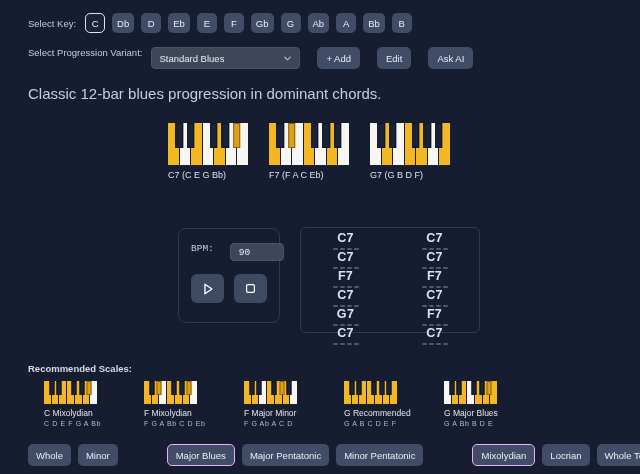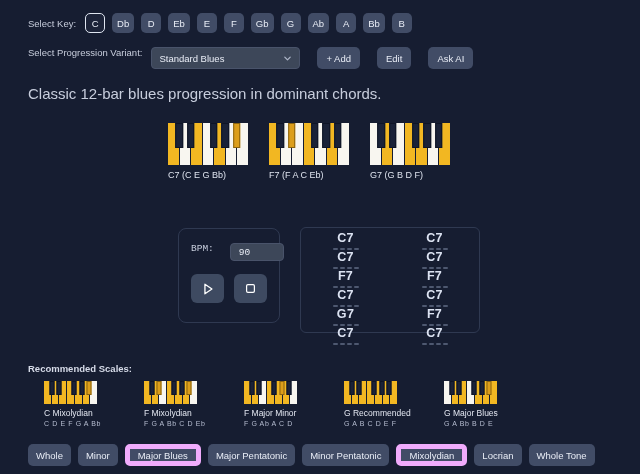--- a/index.html
+++ b/index.html
@@ -89,21 +89,21 @@
   .scale-name { margin-top:4px; font-size:8.5px; color:#e2e6f0; white-space:nowrap; }
   .scale-notes { margin-top:2px; font-size:7px; color:#b6bdd1; letter-spacing:0.6px; white-space:nowrap; }
 
   
   .scale-btns { position:absolute; left:28px; top:444px; display:flex; gap:7px; }
   .sbtn {
     height:22px; padding:0 8px; border:none; border-radius:5px;
     background:#414c66; color:#e9edf6; font-size:9.5px; font-family:inherit;
     cursor:pointer; white-space:nowrap;
   }
-  .sbtn.sel { border:5px solid #f0abfc; }
+  .sbtn.sel { border:1px solid #f0abfc;margin-left:42px; }
 </style>
 </head>
 <body>
 
 <div class="app">
 
   <div class="key-row">
     <span class="lbl">Select Key:</span>
     <div class="chips" id="key-buttons">
         <button class="chip sel">C</button>

